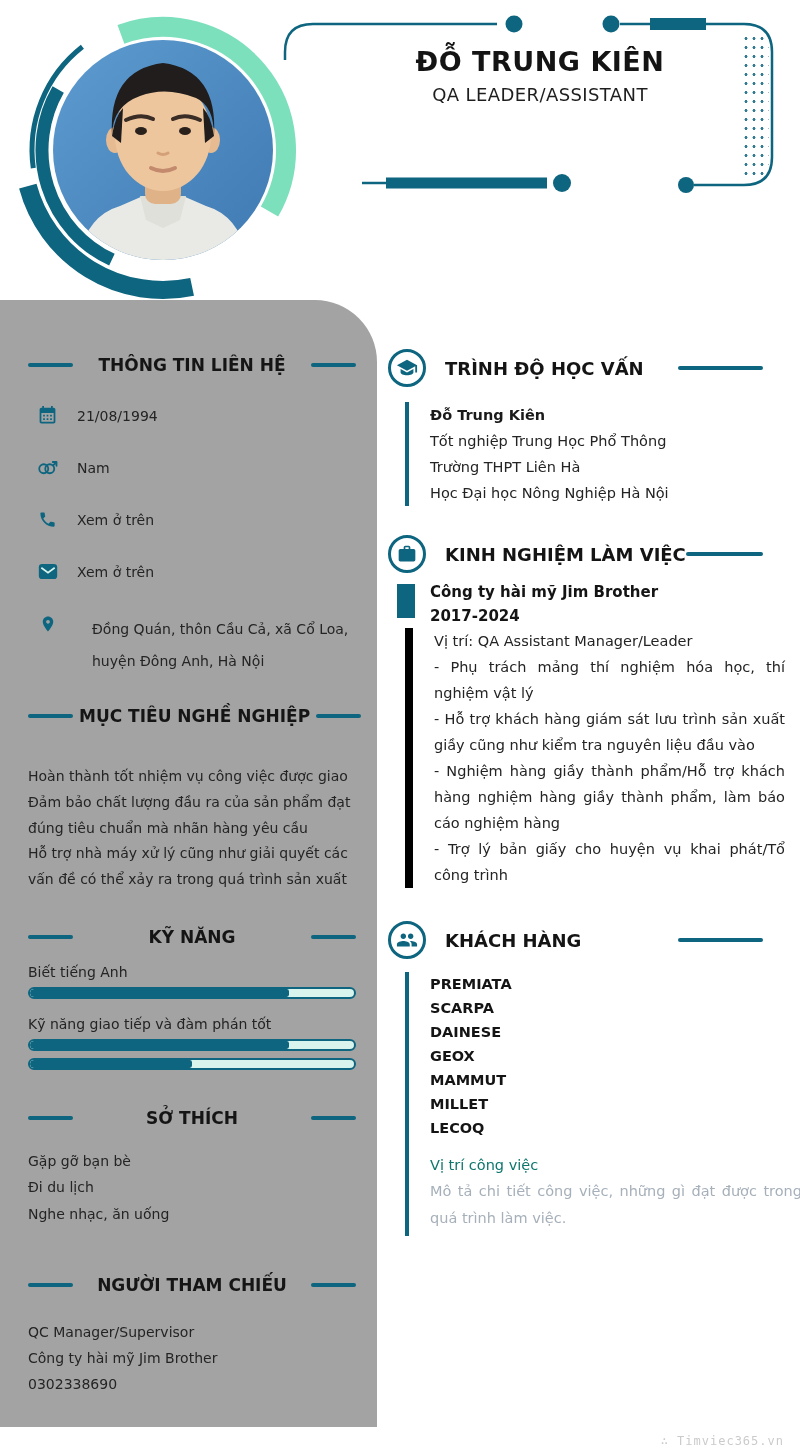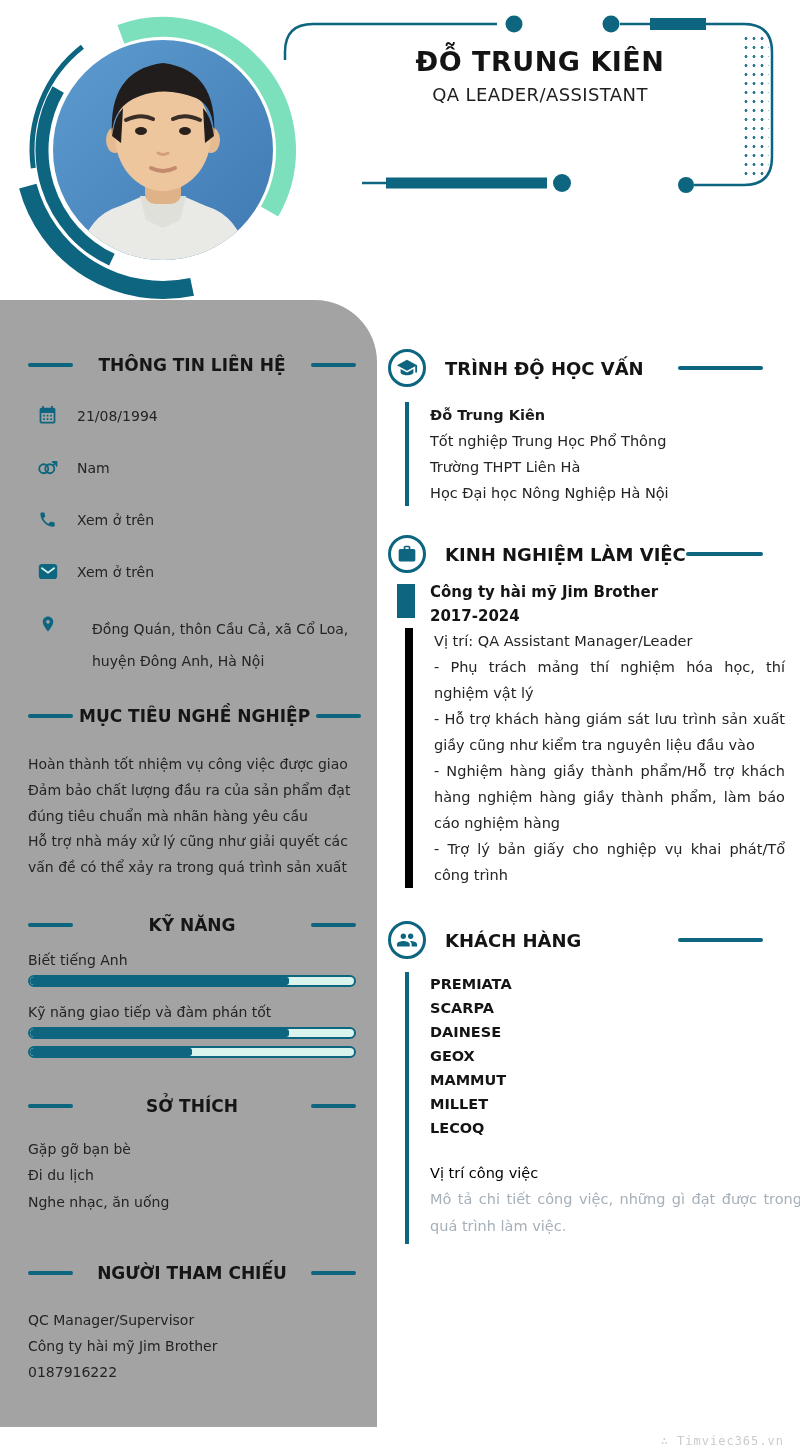--- a/index.html
+++ b/index.html
@@ -23,21 +23,21 @@
   .sec-dash { width:45px; height:4px; background:#0d657f; border-radius:2px; flex:0 0 auto; }
   .sec-title { font-size:17px; font-weight:bold; color:#151515; text-align:center; padding:0 6px; white-space:nowrap; }
 
   .contact-list { margin-top:30px; }
   .contact-row { display:flex; align-items:flex-start; margin-bottom:29px; min-height:22px; }
   .contact-row.top-align { align-items:flex-start;gap:15px; }
   .c-icon { width:21px; height:21px; flex:0 0 auto; margin-left:9px; margin-right:19px; display:flex; align-items:center; justify-content:center; }
   .contact-text { font-size:14px; color:#242424; line-height:23px; }
   .contact-text.wrap { width:270px; line-height:32px; }
 
-  .para { margin-top:26px; font-size:14px; color:#242424; line-height:25.8px; width:328px; }
+  .para { margin-top:38px; font-size:14px; color:#242424; line-height:25.8px; width:328px; }
 
   .skill-item { width:328px; }
   .skill-label { font-size:14px; color:#242424; margin-top:17px; white-space:nowrap; }
   .skill-bar { margin-top:7px; width:328px; height:12px; border:2px solid #0d657f; border-radius:7px; background:#d9f4ec; overflow:hidden; }
   .skill-fill { height:100%; background:#0d657f; border-radius:5px 3px 3px 5px; }
 
   .hob-line { font-size:14px; color:#242424; line-height:26.5px; }
   .ref-line { font-size:14px; color:#242424; line-height:26px; }
   .mt34 { margin-top:34px; } .mt38 { margin-top:38px;gap:43px; } .mt20 { margin-top:20px; } .mt24 { margin-top:24px; }
 
@@ -57,21 +57,21 @@
   .company-bullet { width:18px; height:34px; background:#0d657f; margin-left:9px; margin-top:4px; flex:0 0 auto; }
   .company-text { margin-left:15px; }
   .company-name { font-size:15px; font-weight:bold; color:#141414; line-height:24px; }
   .company-period { font-size:15px; font-weight:bold; color:#141414; line-height:24px; }
 
   .exp-body { margin-left:17px; border-left:8px solid #000000; padding-left:21px; width:380px; }
   .exp-line { font-size:14.5px; color:#242424; line-height:26px; text-align:justify; }
 
   .cust-content { margin-left:17px; margin-top:10px; border-left:4px solid #0d657f; padding-left:21px; padding-bottom:4px; }
   .cust-item { font-size:14.5px; font-weight:bold; color:#141414; line-height:24px; }
-  .cust-ph { font-size:14.5px; color:#000000; line-height:26px; margin-top:20px; }
+  .cust-ph { font-size:14.5px; color:#0f766e; line-height:26px; margin-top:12px; }
   .cust-ph-desc { font-size:14.5px; color:#a6b0ba; line-height:27px; text-align:justify; width:372px; }
 
   .watermark { position:absolute; right:16px; bottom:6px; font-family:"DejaVu Sans Mono","Liberation Mono",monospace;
       font-size:12px; color:#cbcbcb; letter-spacing:1px; }
 </style>
 </head>
 <body>
 
 <div class="page">
 
@@ -232,21 +232,21 @@
     </div>
 
     <div class="sec-title-row" style="margin-top:48px;">
       <div class="sec-dash"></div>
       <div class="sec-title">NGƯỜI THAM CHIẾU</div>
       <div class="sec-dash"></div>
     </div>
     <div class="mt24">
       <div class="ref-line">QC Manager/Supervisor</div>
       <div class="ref-line">Công ty hài mỹ Jim Brother</div>
-      <div class="ref-line">0187916222</div>
+      <div class="ref-line">0302338690</div>
     </div>
   </div>
 
   <div class="rcol">
 
     <div class="r-head">
       <div class="r-ico-circle">
         <svg width="22" height="22" viewBox="0 0 24 24">
             <path fill="#0d657f" d="M12 3 1 9l11 6 9-4.91V17h2V9L12 3zM5 13.18V17c0 1.66 3.13 3 7 3s7-1.34 7-3v-3.82l-7 3.82-7-3.82z"></path>
           </svg>
@@ -275,21 +275,21 @@
       <div class="company-text">
         <div class="company-name">Công ty hài mỹ Jim Brother</div>
         <div class="company-period">2017-2024</div>
       </div>
     </div>
     <div class="exp-body">
       <div class="exp-line">Vị trí: QA Assistant Manager/Leader</div>
       <div class="exp-line">- Phụ trách mảng thí nghiệm hóa học, thí nghiệm vật lý</div>
       <div class="exp-line">- Hỗ trợ khách hàng giám sát lưu trình sản xuất giầy cũng như kiểm tra nguyên liệu đầu vào</div>
       <div class="exp-line">- Nghiệm hàng giầy thành phẩm/Hỗ trợ khách hàng nghiệm hàng giầy thành phẩm, làm báo cáo nghiệm hàng</div>
-      <div class="exp-line">- Trợ lý bản giấy cho nghiệp vụ khai phát/Tổ công trình</div>
+      <div class="exp-line">- Trợ lý bản giấy cho huyện vụ khai phát/Tổ công trình</div>
     </div>
 
     <div class="r-head" style="margin-top:30px;">
       <div class="r-ico-circle">
         <svg width="22" height="22" viewBox="0 0 24 24">
             <path fill="#0d657f" d="M16 11c1.66 0 2.99-1.34 2.99-3S17.66 5 16 5s-3 1.34-3 3 1.34 3 3 3zm-8 0c1.66 0 2.99-1.34 2.99-3S9.66 5 8 5 5 6.34 5 8s1.34 3 3 3zm0 2c-2.33 0-7 1.17-7 3.5V19h14v-2.5c0-2.33-4.67-3.5-7-3.5zm8 0c-.29 0-.62.02-.97.05 1.16.84 1.97 1.97 1.97 3.45V19h6v-2.5c0-2.33-4.67-3.5-7-3.5z"></path>
           </svg>
       </div>
       <div class="r-head-title">KHÁCH HÀNG</div>
       <div class="r-head-line"></div>

